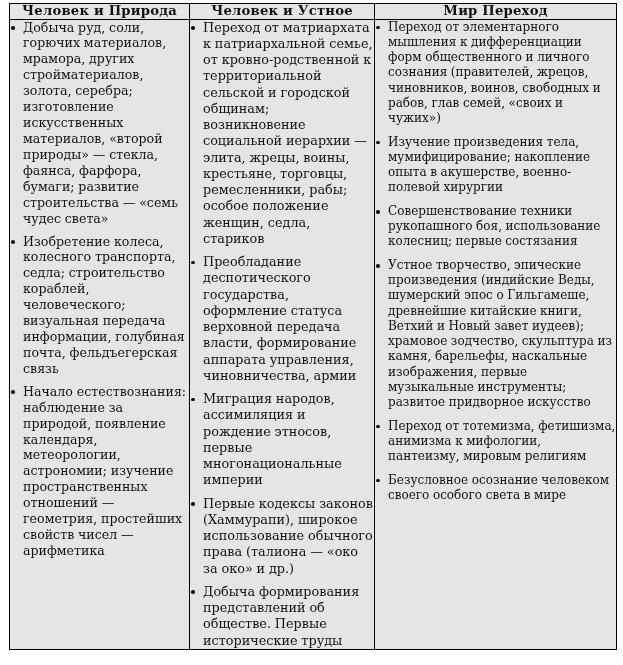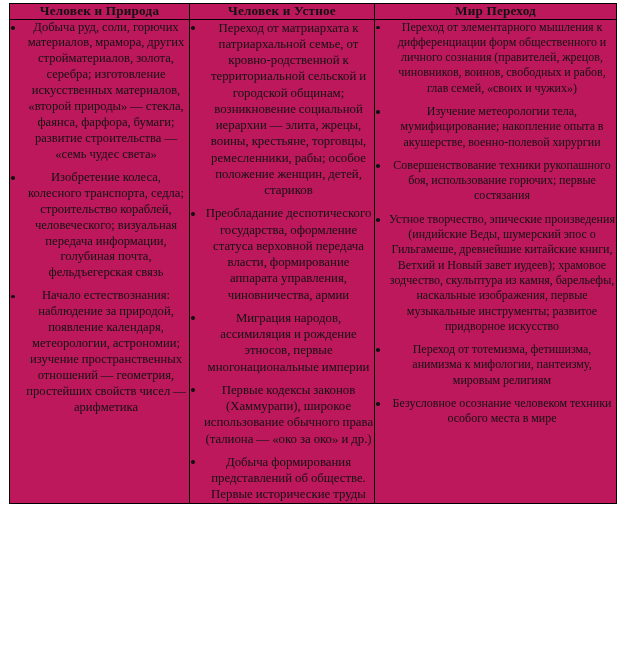--- a/index.html
+++ b/index.html
@@ -26,22 +26,21 @@
     top: 3px;
     width: 604px;
     border-collapse: collapse;
     table-layout: fixed;
     background: #ffffff;
   }
   table.matrix td, table.matrix th {
     border: 1.6px solid #000000;
     vertical-align: top;
     padding: 0;
-    background: #be185d;
-    font-family: Liberation Serif, serif;
+    background: #e5e5e5;
   }
   th.col-head {
     text-align: center;
     font-weight: bold;
     font-size: 13.2px;
     letter-spacing: 0.2px;
     padding: 6px 2px 7px 2px;
     line-height: 1.1;
     white-space: nowrap;
   }
@@ -82,21 +81,20 @@
     font-size: 12px;
     line-height: 1.275;
     margin-bottom: 8px;
   }
   .col2 ul.items li {
     font-size: 12.8px;
     line-height: 1.27;
   }
   .item-text {
     display: block;
-    text-align: center;
   }
 </style>
 </head>
 <body>
 
 <div class="page">
   <table class="matrix">
     <thead>
       <tr>
         <th class="col-head col1">Человек и Природа</th>
@@ -119,21 +117,21 @@
             <li>
               <span class="bullet"></span>
               <span class="item-text">Начало естествознания: наблюдение за природой, появление календаря, метеорологии, астрономии; изучение пространственных отношений — геометрия, простейших свойств чисел — арифметика</span>
             </li>
           </ul>
         </td>
         <td class="col-body col2">
           <ul class="items">
             <li>
               <span class="bullet"></span>
-              <span class="item-text">Переход от матриархата к патриархальной семье, от кровно-родственной к территориальной сельской и городской общинам; возникновение социальной иерархии — элита, жрецы, воины, крестьяне, торговцы, ремесленники, рабы; особое положение женщин, детей, стариков</span>
+              <span class="item-text">Переход от матриархата к патриархальной семье, от кровно-родственной к территориальной сельской и городской общинам; возникновение социальной иерархии — элита, жрецы, воины, крестьяне, торговцы, ремесленники, рабы; особое положение женщин, седла, стариков</span>
             </li>
             <li>
               <span class="bullet"></span>
               <span class="item-text">Преобладание деспотического государства, оформление статуса верховной передача власти, формирование аппарата управления, чиновничества, армии</span>
             </li>
             <li>
               <span class="bullet"></span>
               <span class="item-text">Миграция народов, ассимиляция и рождение этносов, первые многонациональные империи</span>
             </li>
             <li>
@@ -147,36 +145,36 @@
           </ul>
         </td>
         <td class="col-body col3">
           <ul class="items">
             <li>
               <span class="bullet"></span>
               <span class="item-text">Переход от элементарного мышления к дифференциации форм общественного и личного сознания (правителей, жрецов, чиновников, воинов, свободных и рабов, глав семей, «своих и чужих»)</span>
             </li>
             <li>
               <span class="bullet"></span>
-              <span class="item-text">Изучение метеорологии тела, мумифицирование; накопление опыта в акушерстве, военно-полевой хирургии</span>
+              <span class="item-text">Изучение произведения тела, мумифицирование; накопление опыта в акушерстве, военно-полевой хирургии</span>
             </li>
             <li>
               <span class="bullet"></span>
-              <span class="item-text">Совершенствование техники рукопашного боя, использование горючих; первые состязания</span>
+              <span class="item-text">Совершенствование техники рукопашного боя, использование колесниц; первые состязания</span>
             </li>
             <li>
               <span class="bullet"></span>
               <span class="item-text">Устное творчество, эпические произведения (индийские Веды, шумерский эпос о Гильгамеше, древнейшие китайские книги, Ветхий и Новый завет иудеев); храмовое зодчество, скульптура из камня, барельефы, наскальные изображения, первые музыкальные инструменты; развитое придворное искусство</span>
             </li>
             <li>
               <span class="bullet"></span>
               <span class="item-text">Переход от тотемизма, фетишизма, анимизма к мифологии, пантеизму, мировым религиям</span>
             </li>
             <li>
               <span class="bullet"></span>
-              <span class="item-text">Безусловное осознание человеком техники особого места в мире</span>
+              <span class="item-text">Безусловное осознание человеком своего особого света в мире</span>
             </li>
           </ul>
         </td>
       </tr>
     </tbody>
   </table>
 </div>
 
 </body></html>

